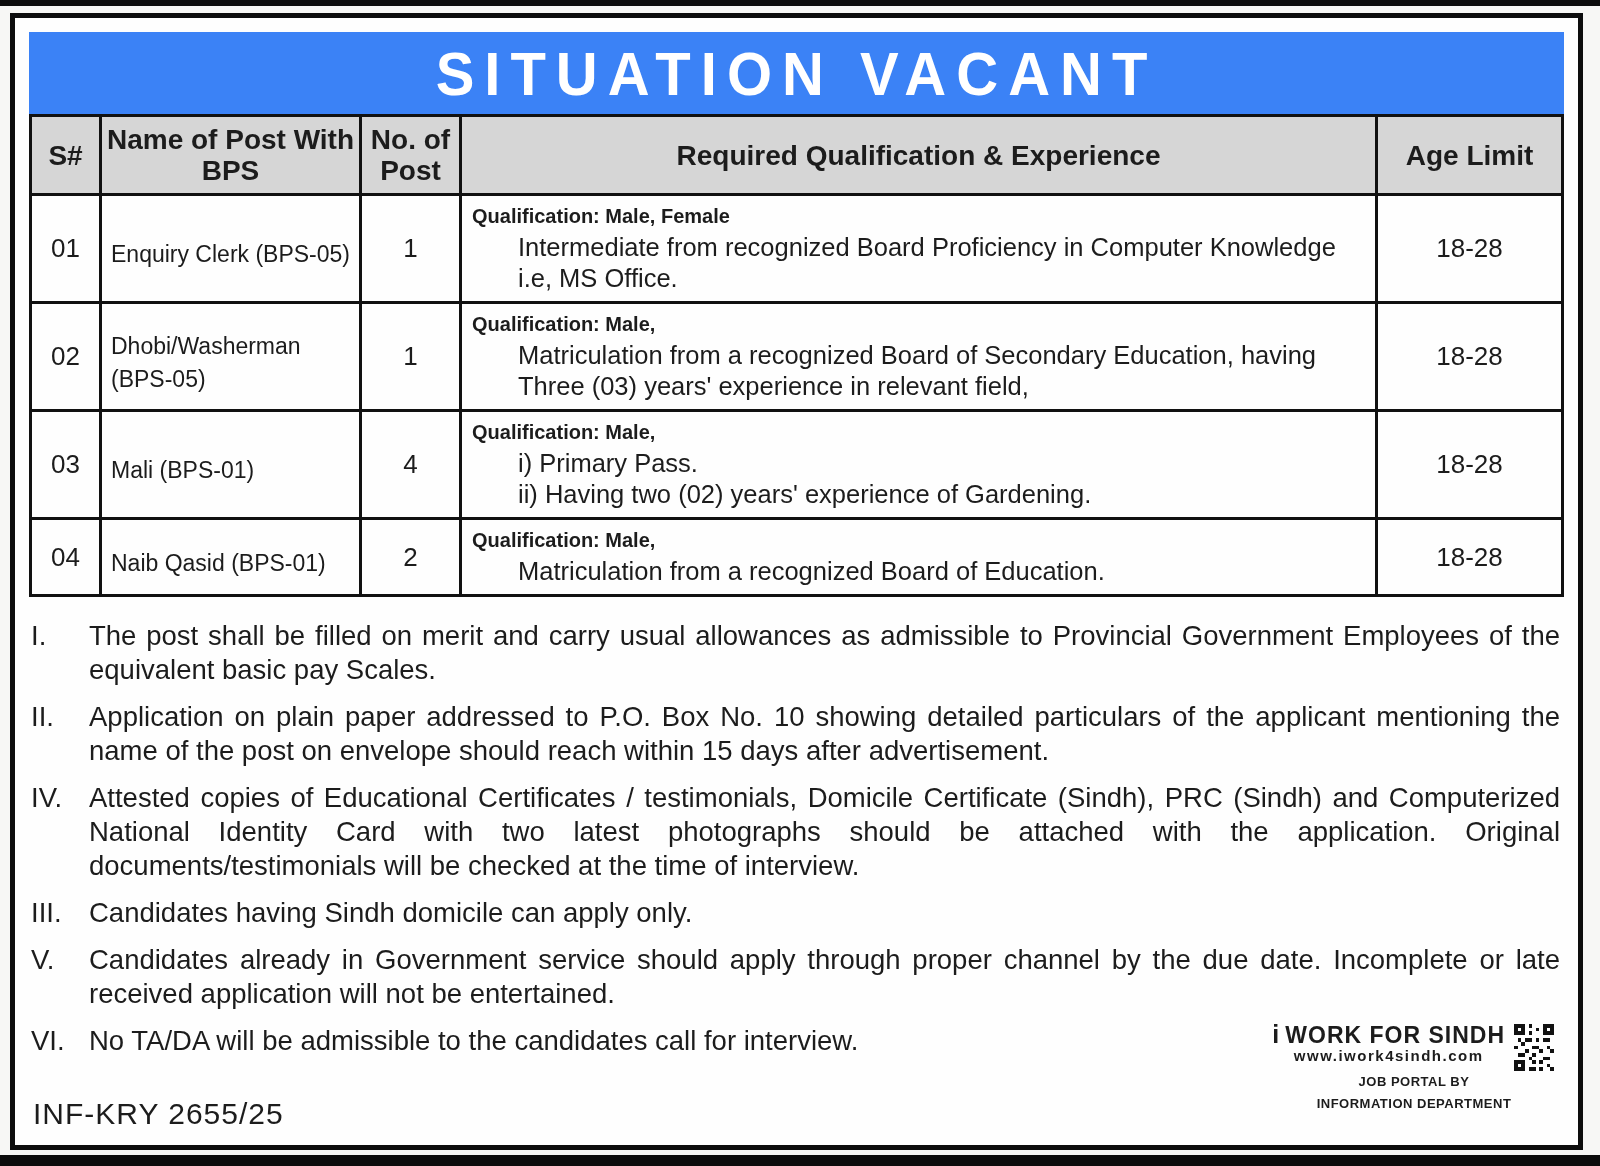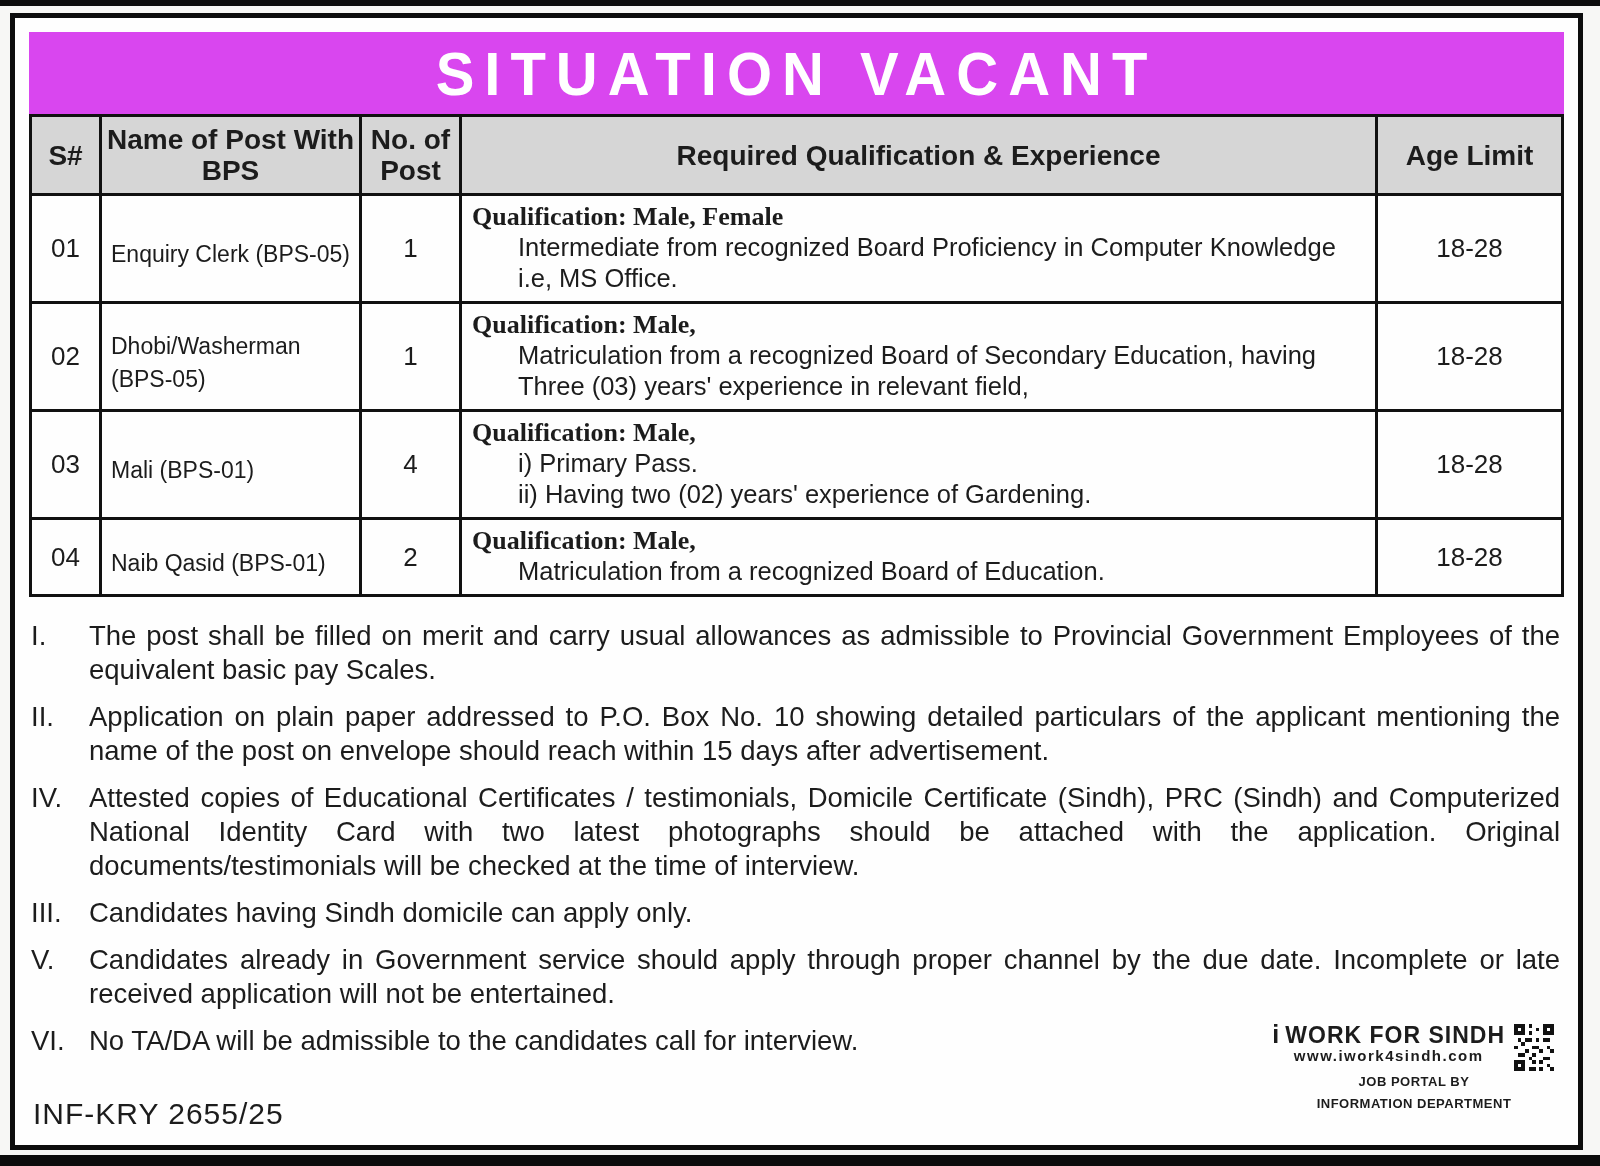--- a/index.html
+++ b/index.html
@@ -20,21 +20,21 @@
   }
   .frame {
     position: absolute; left: 10px; top: 13px;
     width: 1573px; height: 1137px;
     background: #fefefe;
     border: 5px solid #0d0d0d;
     padding: 14px 14px 0 14px;
   }
   .banner {
     height: 82px;
-    background: #d946ef;
+    background: #3b82f6;
     display: flex; align-items: center; justify-content: center;
   }
   .banner-title {
     color: #ffffff;
     font-weight: bold;
     font-size: 58px;
     letter-spacing: 10px;
     white-space: nowrap;
     transform: scaleY(1.05);
   }
@@ -62,21 +62,21 @@
     text-align: center;
   }
   .col-sno  { width: 70px;  }
   .col-post { width: 260px; }
   .col-count{ width: 100px; }
   .col-qual { width: auto;  }
   .col-age  { width: 186px; }
   td.c-sno, td.c-count, td.c-age { text-align: center; font-size: 26px; }
   td.c-post { font-size: 23px; line-height: 33px; padding: 16px 6px 4px 9px; }
   td.c-qual { padding: 5px 8px 7px 10px; }
-  .qual-head { font-weight: bold; font-size: 26px; line-height: 31px; font-family: Liberation Serif, serif; }
+  .qual-head { font-weight: bold; font-size: 20px; line-height: 31px; }
   .qual-line { font-size: 25.5px; line-height: 31px; margin-left: 46px; }
   tr.r1 td { height: 64px; }
   tr.r2 td { height: 96px; }
   tr.r3 td { height: 86px; }
   tr.r4 td { height: 66px; }
   .notes { margin: 22px 2px 0 2px; }
   .note {
     display: flex;
     font-size: 27.5px;
     line-height: 34px;

